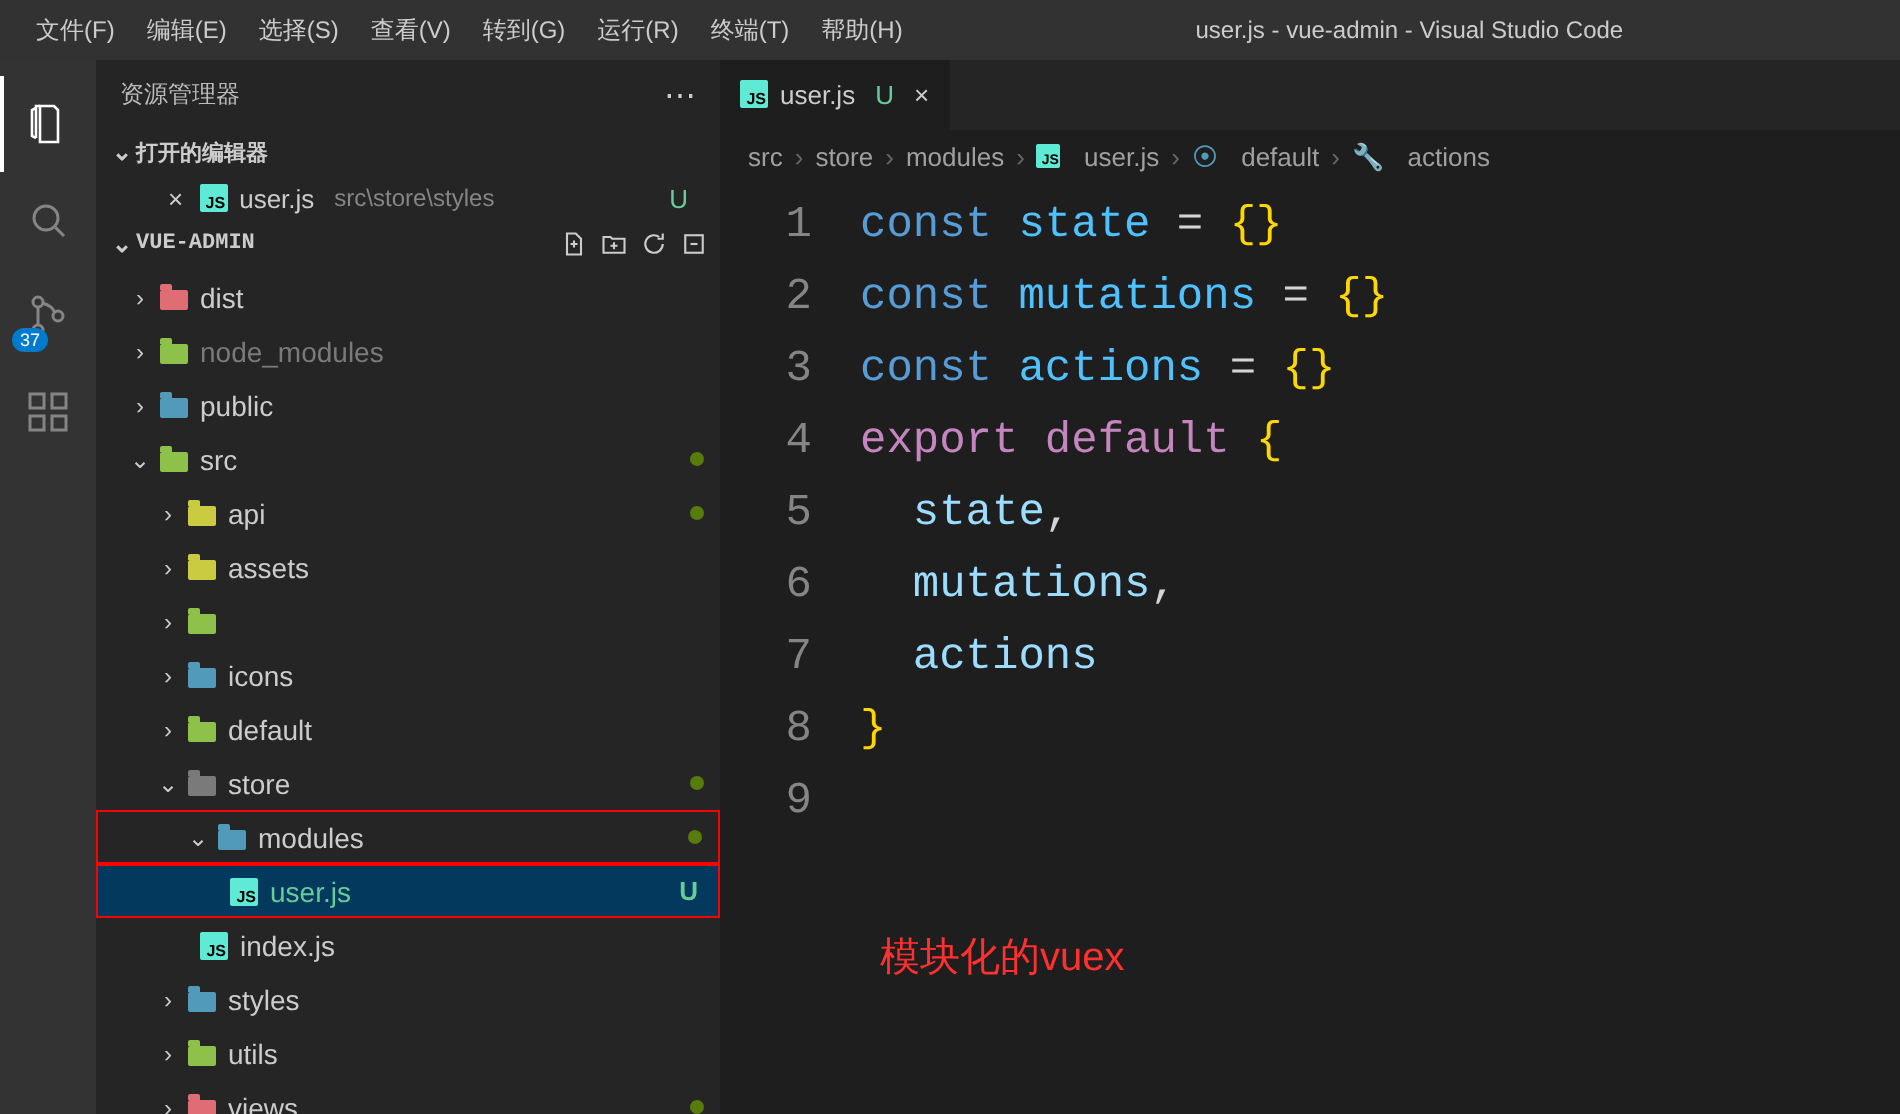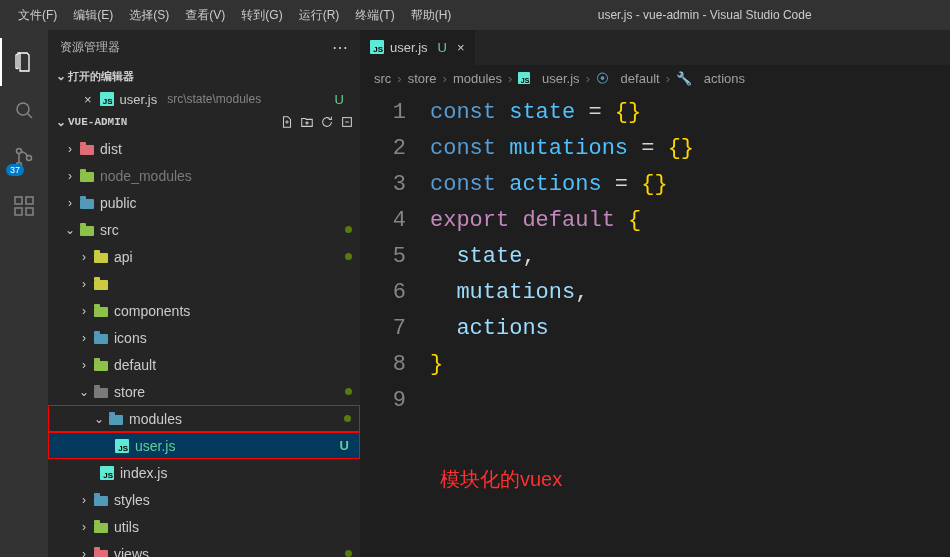--- a/index.html
+++ b/index.html
@@ -192,21 +192,21 @@
     </div>
 
     <div class="section-hdr">
       <span class="chev">⌄</span>
       <span class="label">打开的编辑器</span>
     </div>
     <div class="open-editor-row">
       <span class="close">×</span>
       <span class="icon"><span class="js-icon">JS</span></span>
       <span>user.js</span>
-      <span class="path">src\state\modules</span>
+      <span class="path">src\store\styles</span>
       <span class="status">U</span>
     </div>
 
     <div class="section-hdr">
       <span class="chev">⌄</span>
       <span class="label">VUE-ADMIN</span>
       <span class="tools">
         <span>
             <svg width="14" height="14" viewBox="0 0 16 16" fill="none" stroke="currentColor" stroke-width="1.2">
               <path d="M4 2h5l3 3v9H4z"></path>
@@ -270,27 +270,27 @@
             <span class="folder-icon" style="background:#cbcb41"></span>
           </span>
           <span class="label">api</span>
           <span class="dot"></span>
         </div>
       <div class="tree-row" style="padding-left:28px">
           <span class="chev">›</span>
           <span class="icon">
             <span class="folder-icon" style="background:#cbcb41"></span>
           </span>
-        </div>
-      <div class="tree-row" style="padding-left:28px">
-          <span class="chev">›</span>
-          <span class="icon">
-            <span class="folder-icon" style="background:#8dc149"></span>
-          </span>
-          <span class="label">components</span>
+          <span class="label">assets</span>
+        </div>
+      <div class="tree-row" style="padding-left:28px">
+          <span class="chev">›</span>
+          <span class="icon">
+            <span class="folder-icon" style="background:#8dc149"></span>
+          </span>
         </div>
       <div class="tree-row" style="padding-left:28px">
           <span class="chev">›</span>
           <span class="icon">
             <span class="folder-icon" style="background:#519aba"></span>
           </span>
           <span class="label">icons</span>
         </div>
       <div class="tree-row" style="padding-left:28px">
           <span class="chev">›</span>

